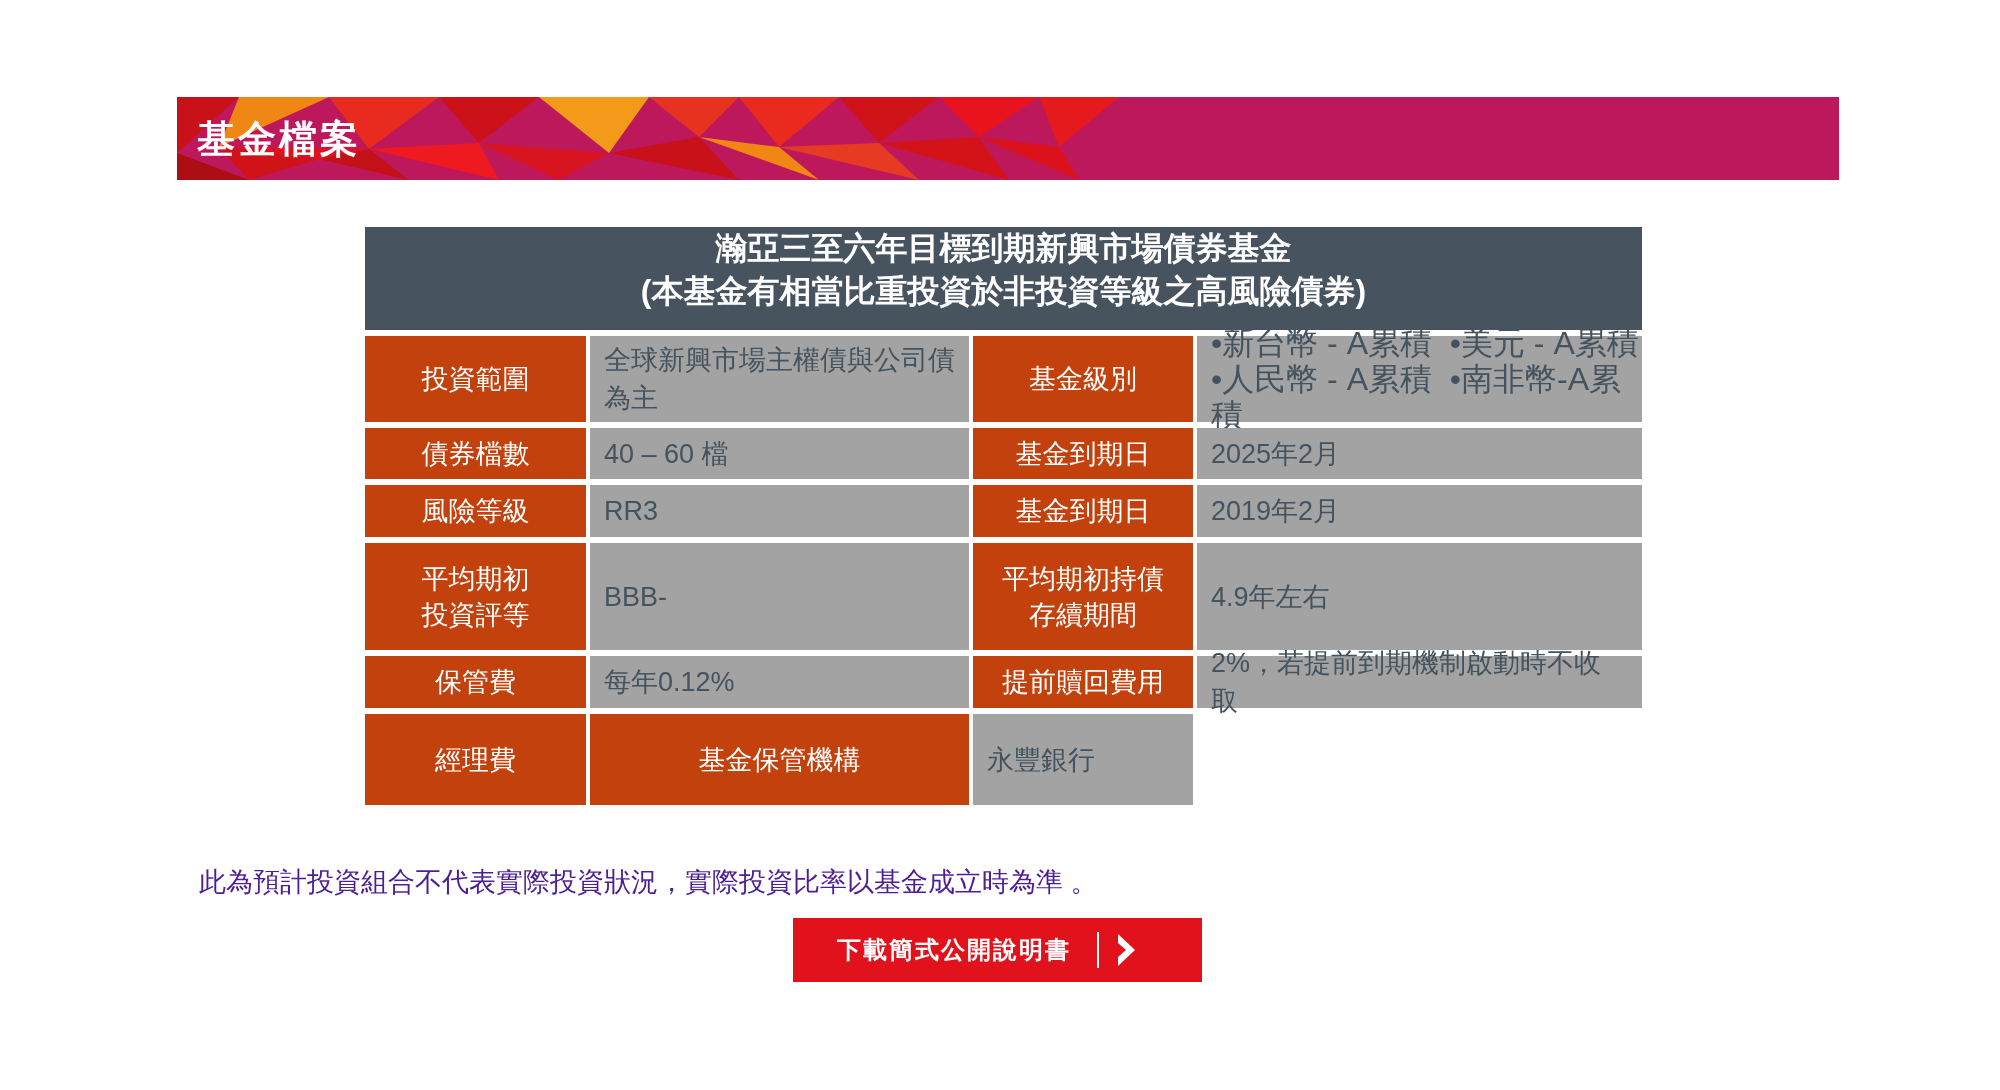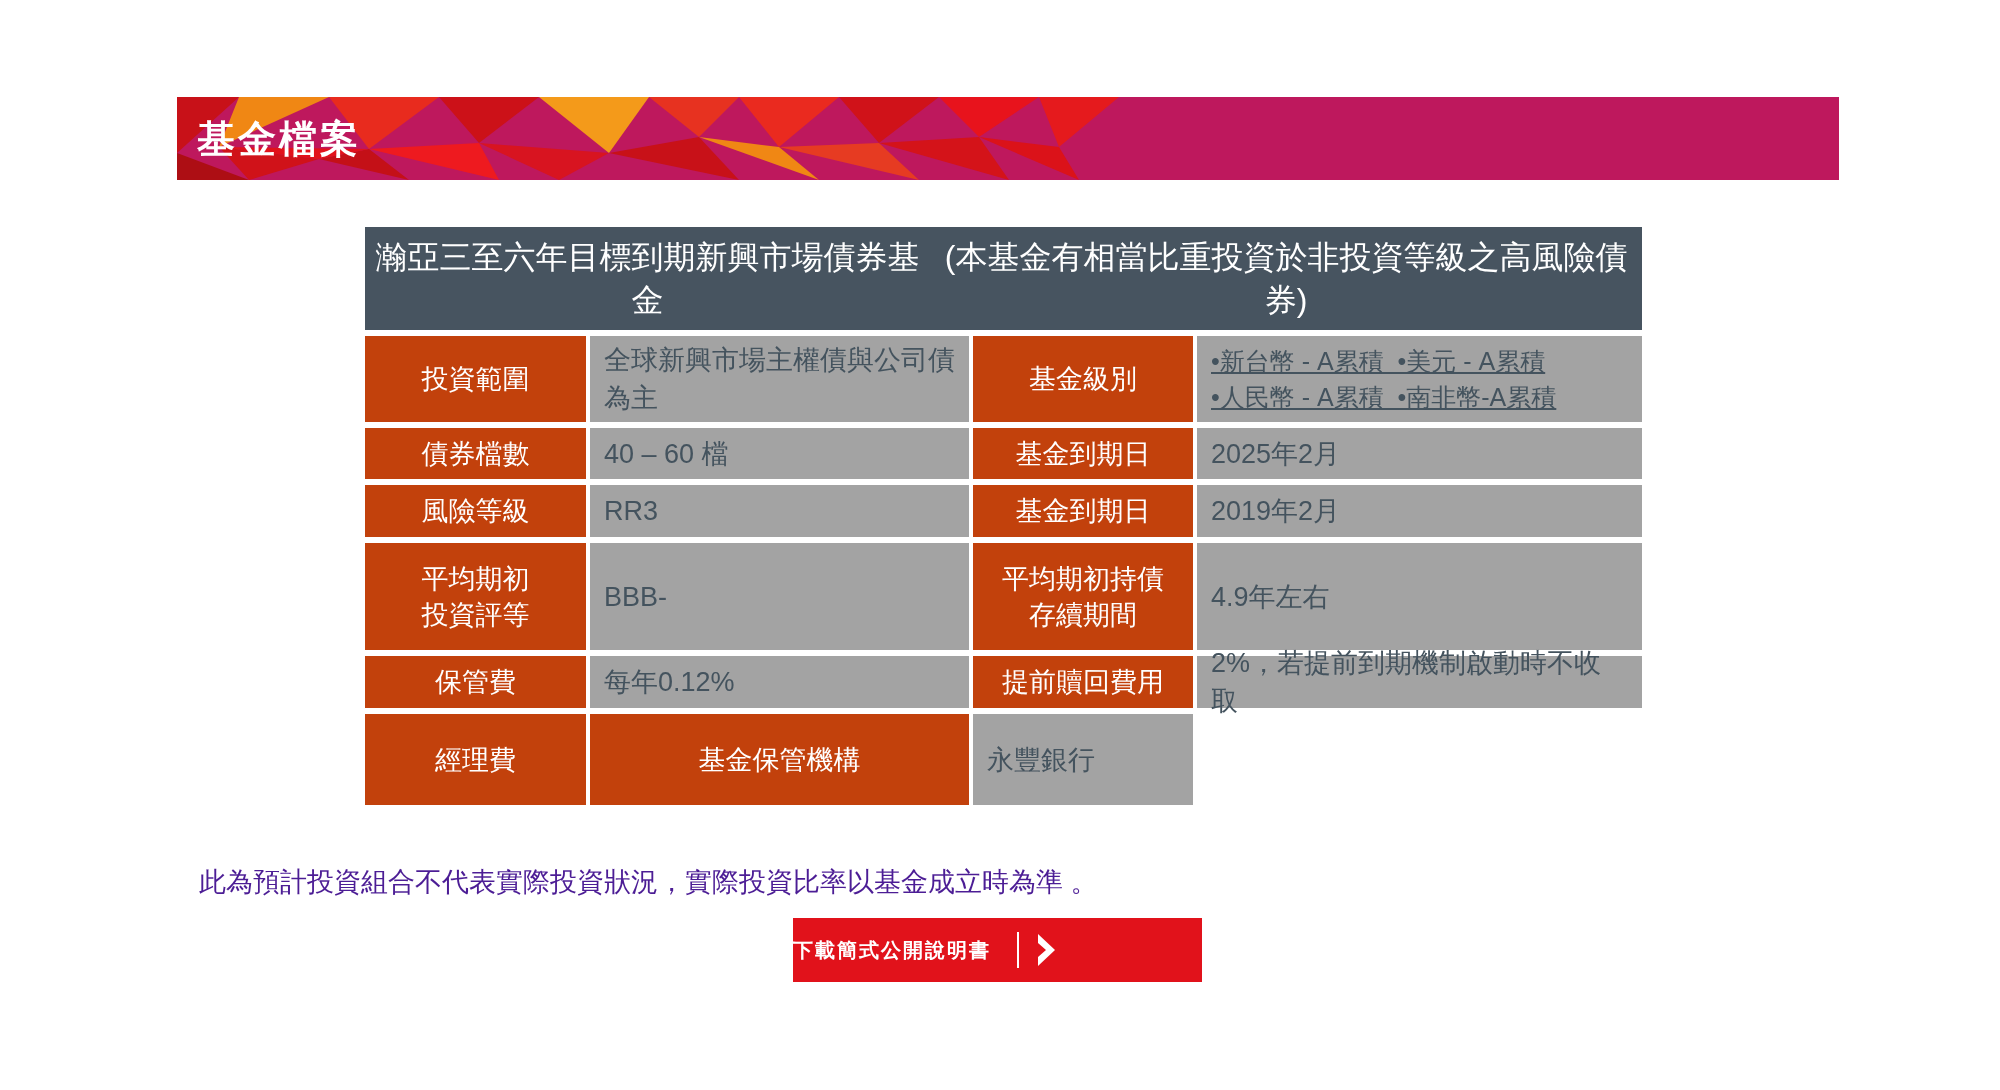--- a/index.html
+++ b/index.html
@@ -21,46 +21,46 @@
   
   .fund-table{
     position:absolute;left:365px;top:227px;width:1277px;
     display:grid;
     grid-template-columns:221px 379px 220px 445px;
     grid-template-rows:103px 86px 51px 52px 107px 52px 91px;
     column-gap:4px;row-gap:6px;
   }
   .thead{
     grid-column:1 / 5;background:#475460;color:#ffffff;
-    display:flex;flex-direction:row;justify-content:flex-start;align-items:center;
-    font-weight:normal;font-size:32px;line-height:43px;text-align:center;
+    display:flex;flex-direction:column;justify-content:flex-start;align-items:center;
+    font-weight:bold;font-size:32px;line-height:43px;text-align:center;
   }
   .lbl{
     background:#c2410c;color:#ffffff;font-size:27px;line-height:36px;
     display:flex;align-items:center;justify-content:center;
     text-align:center;white-space:pre-wrap;
   }
   .val{
     background:#a3a3a3;color:#44535e;font-size:27px;line-height:38px;
     display:flex;align-items:center;padding:0 14px;white-space:pre-wrap;
   }
-  .val.tight{font-size:25px;line-height:36px;padding-right:0;text-decoration:underline;}
+  .val.tight{font-size:32px;line-height:36px;padding-right:0;}
   
   .note{
     position:absolute;left:182px;top:864px;
     font-size:27px;color:#4c1d95;white-space:nowrap;margin-left:17px;
   }
   
   .dl-btn{
     position:absolute;left:793px;top:918px;width:409px;height:64px;
     background:#e1121b;border:none;display:flex;align-items:center;
     cursor:pointer;padding:0;color:#ffffff;
   }
   .dl-btn .label{
-    font-size:20px;font-weight:bold;letter-spacing:2px;white-space:nowrap;
+    font-size:24px;font-weight:bold;letter-spacing:2px;margin-left:44px;white-space:nowrap;
   }
   .dl-btn .divider{width:2px;height:36px;background:#ffffff;margin-left:26px;flex:none;}
   .dl-btn .chev{margin-left:16px;flex:none;display:block;}
 </style>
 </head>
 <body>
 
 <div class="banner">
   <svg width="960" height="83" viewBox="0 0 960 83">
     <polygon points="0,0 62,0 0,56" fill="#c81118"></polygon>

